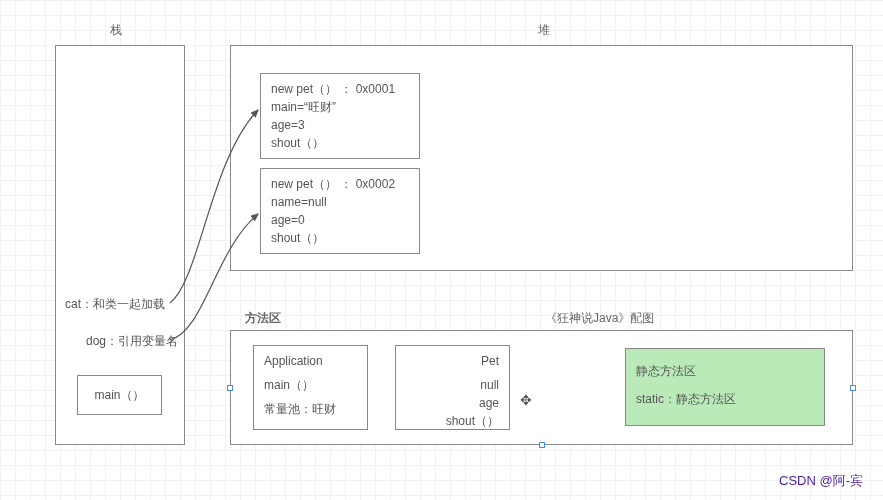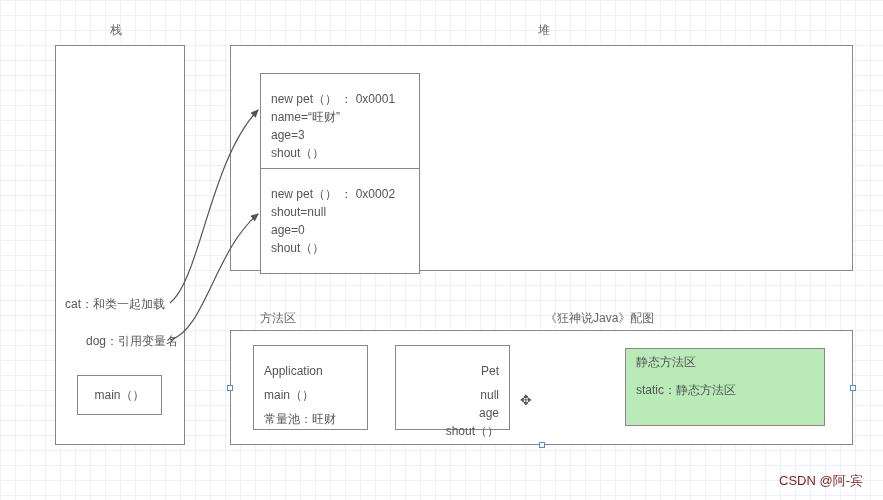--- a/index.html
+++ b/index.html
@@ -19,28 +19,28 @@
     .label { position: absolute; color: #666; }
     .box {
       position: absolute;
       border: 1px solid #888;
       background: #fff;
     }
     .inner-box {
       position: absolute;
       border: 1px solid #888;
       background: #fff;
-      padding: 16px 10px;
+      padding: 6px 10px;
       line-height: 1.5;
     }
     .static-box {
       position: absolute;
       border: 1px solid #888;
       background: #b9eab8;
-      padding: 3px 10px;
+      padding: 12px 10px;
       line-height: 1.8;
     }
     .stack-text {
       position: absolute;
       line-height: 1.6;
     }
     svg.arrows {
       position: absolute;
       top: 0; left: 0;
       width: 883px; height: 500px;
@@ -55,21 +55,21 @@
     }
     .move-cursor {
       position: absolute;
       font-size: 14px;
       color: #555;
     }
     .attribution {
       position: absolute;
       right: 20px;
       bottom: 10px;
-      color: #7f1d1d;
+      color: #4c1d95;
       font-size: 13px;
     }
   </style>
 </head>
 <body>
 
 <div class="label" style="left:110px; top:22px;">栈</div>
 <div class="label" style="left:538px; top:22px;">堆</div>
 
 <div class="box" style="left:55px; top:45px; width:130px; height:400px;"></div>
@@ -78,33 +78,33 @@
 <div class="stack-text" style="left:65px; top:332px;margin-left:21px;">dog：引用变量名</div>
 
 <div class="inner-box" style="left:77px; top:375px; width:85px; padding:10px 8px; text-align:center;">
   <span>main（）</span>
 </div>
 
 <div class="box" style="left:230px; top:45px; width:623px; height:226px;"></div>
 
 <div class="inner-box" style="left:260px; top:73px; width:160px;">
   <div>new pet（） ： 0x0001</div>
-  <div>name=“旺财”</div>
+  <div>main=“旺财”</div>
   <div>age=3</div>
   <div>shout（）</div>
 </div>
 
 <div class="inner-box" style="left:260px; top:168px; width:160px;">
   <div>new pet（） ： 0x0002</div>
-  <div>shout=null</div>
+  <div>name=null</div>
   <div>age=0</div>
   <div>shout（）</div>
 </div>
 
-<div class="label" style="left:260px; top:310px;">方法区</div>
+<div class="label" style="left:245px; top:310px;font-weight:bold;">方法区</div>
 <div class="label" style="left:545px; top:310px;text-align:right;">《狂神说Java》配图</div>
 
 <div class="box" style="left:230px; top:330px; width:623px; height:115px;"></div>
 
 <div class="handle" style="left:230px; top:388px;"></div>
 <div class="handle" style="left:853px; top:388px;"></div>
 <div class="handle" style="left:542px; top:445px;"></div>
 
 <div class="inner-box" style="left:253px; top:345px; width:115px; height:85px;">
   <div>Application</div>

